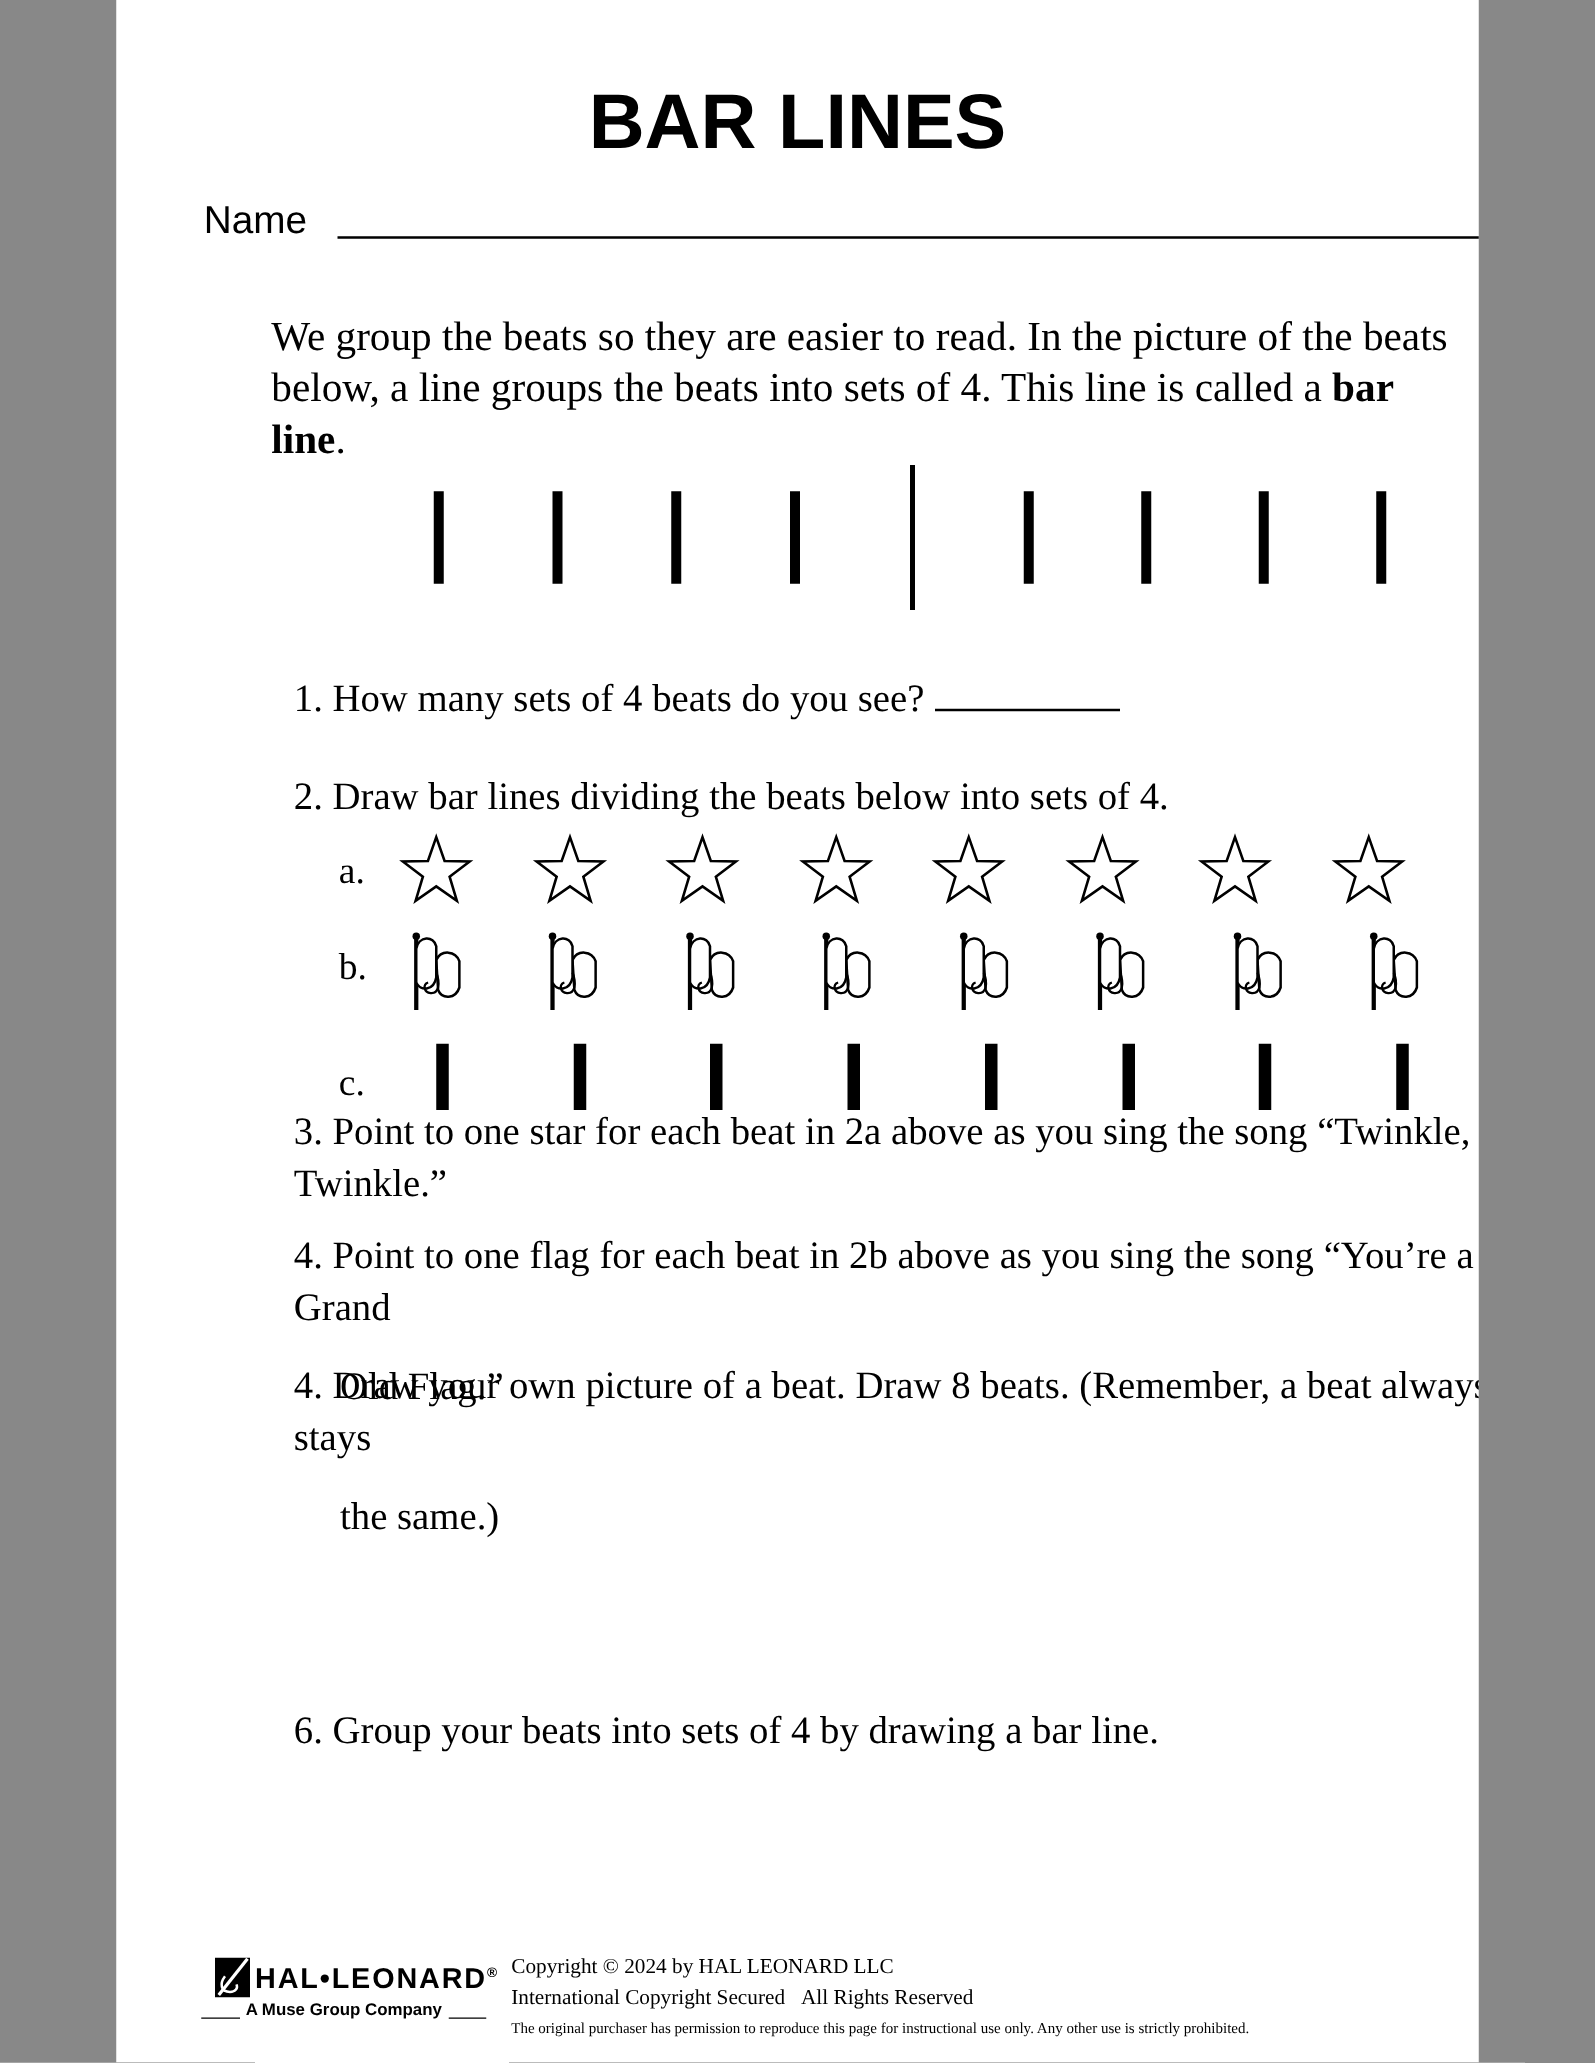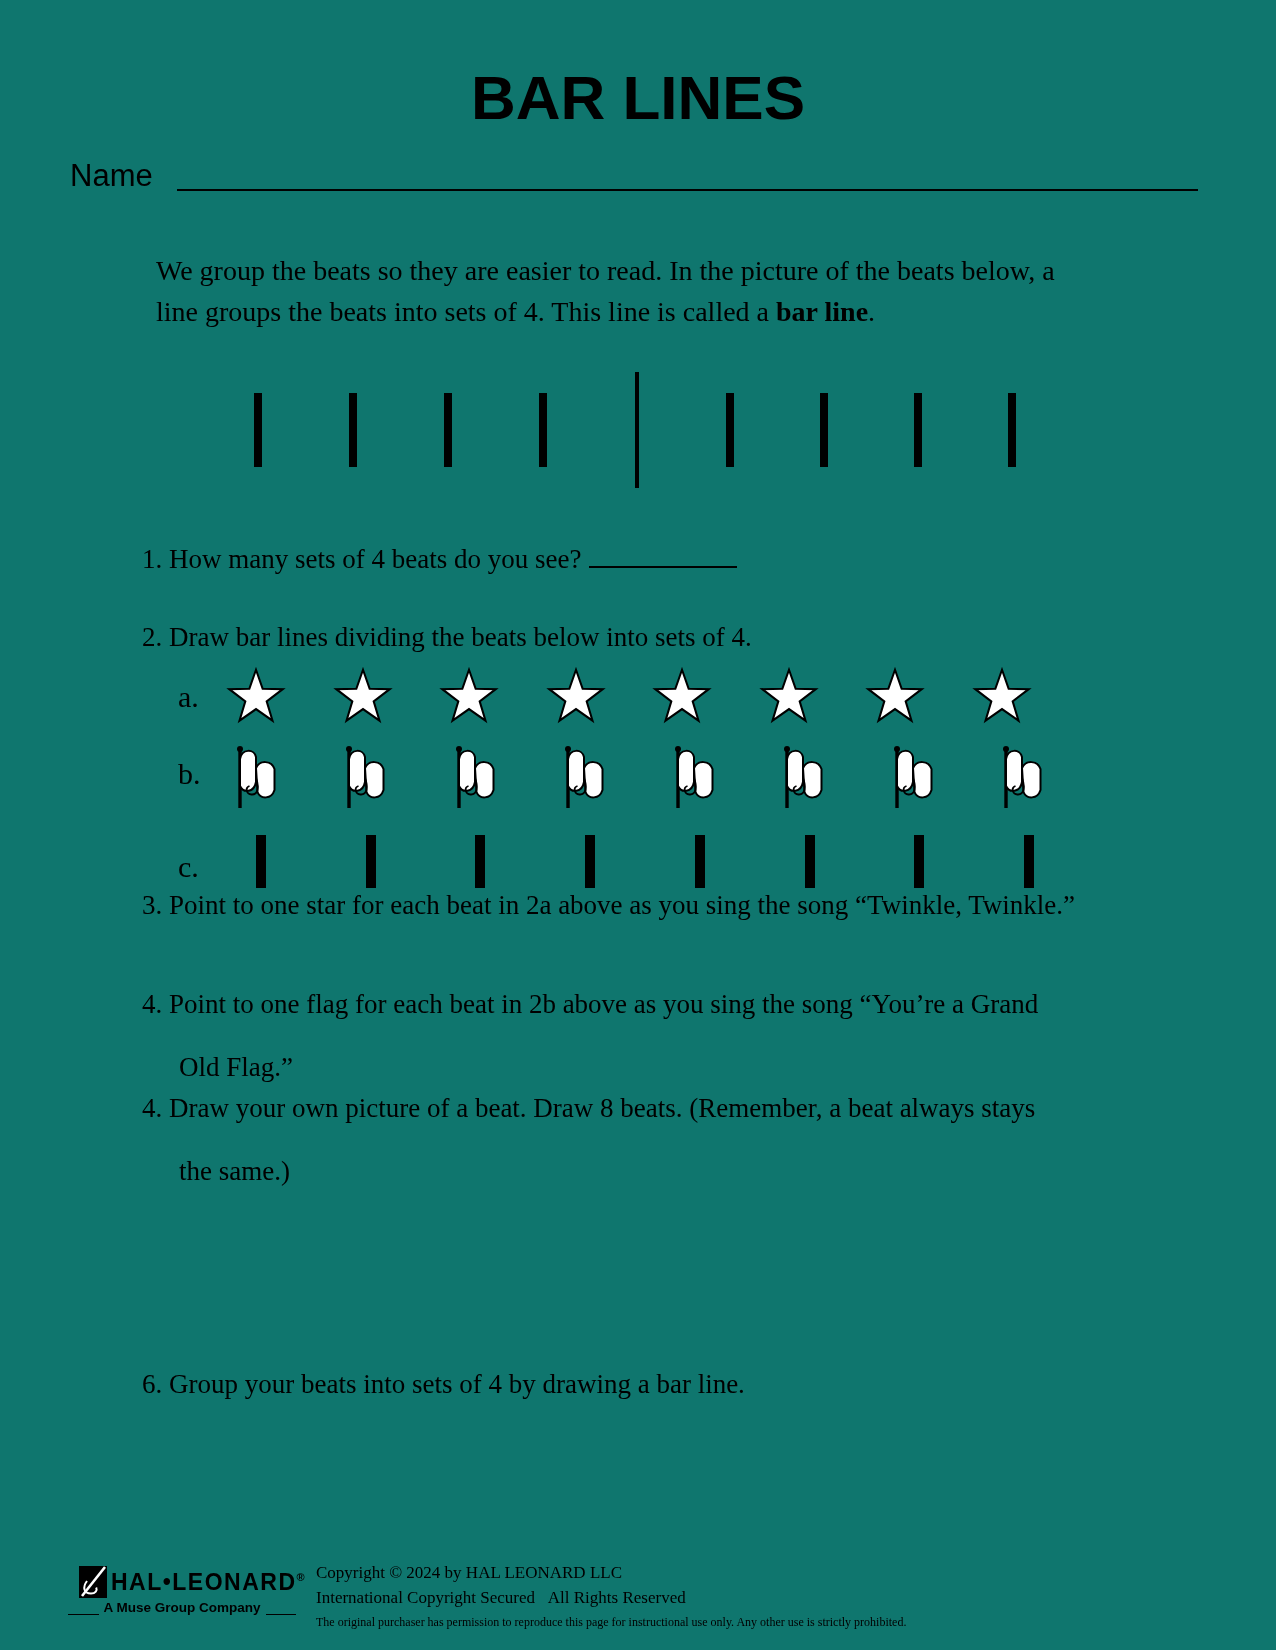--- a/index.html
+++ b/index.html
@@ -1,42 +1,42 @@
 <!DOCTYPE html>
 <html><head>
 <meta charset="utf-8">
 <style>
   html,body{margin:0;padding:0;background:#888;}
-  .page{position:relative;width:1276px;height:1650px;background:#0f766e;margin:0 auto;
+  .page{position:relative;width:1090px;height:1650px;background:#ffffff;margin:0 auto;
         font-family:"Liberation Serif", serif;color:#000;overflow:hidden;}
 
   
   .title{position:absolute;top:62px;left:0;width:100%;text-align:center;
          font-family:"Liberation Sans", sans-serif;font-weight:700;font-size:62px;
          letter-spacing:0px;}
 
   
   .name-row{position:absolute;left:70px;top:156px;width:1128px;display:flex;align-items:flex-end;height:35px;gap:22px;}
   .name-label{font-family:"Liberation Sans", sans-serif;font-size:31px;line-height:1;padding-bottom:0px;}
   .name-line{flex:1;border-bottom:2px solid #000;height:34px;margin-left:2px;}
 
   
-  .intro{position:absolute;left:156px;top:250px;width:945px;font-size:28px;line-height:41px;}
+  .intro{position:absolute;left:124px;top:250px;width:945px;font-size:33px;line-height:41px;}
   .intro b{font-weight:bold;}
 
   
   .demo-row{position:absolute;left:254px;top:372px;width:762px;height:116px;
             display:flex;justify-content:space-between;align-items:center;}
   .beat-group-left{width:293px;display:flex;justify-content:space-between;align-items:center;}
   .beat-group-right{width:290px;display:flex;justify-content:space-between;align-items:center;}
   .beat{width:8px;height:74px;background:#000;}
   .bar-line{width:4px;height:116px;background:#000;}
 
   
-  .question{position:absolute;left:142px;font-size:27px;line-height:42px;}
+  .question{position:absolute;left:142px;font-size:31px;line-height:42px;}
   .q1{top:538px;width:1000px;}
   .q2{top:616px;width:1000px;}
   .q3{top:884px;width:1060px;}
   .q4{top:983px;width:1010px;}
   .q5{top:1087px;width:1010px;}
   .q6{top:1363px;width:1000px;}
   .q-line2{padding-left:37px;margin-top:21px;}
   .blank{display:inline-block;width:148px;border-bottom:2.5px solid #000;height:28px;
          vertical-align:baseline;margin-left:8px;}
 

